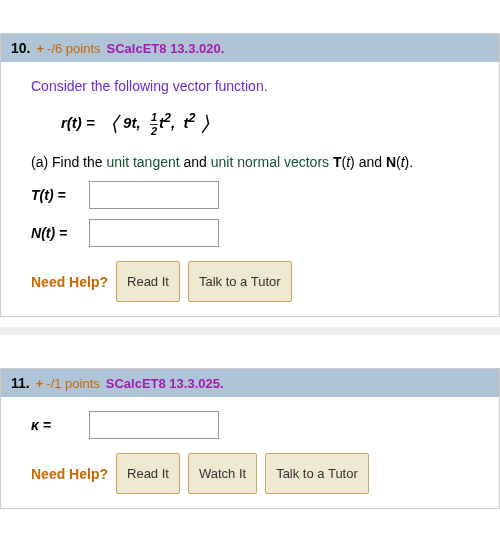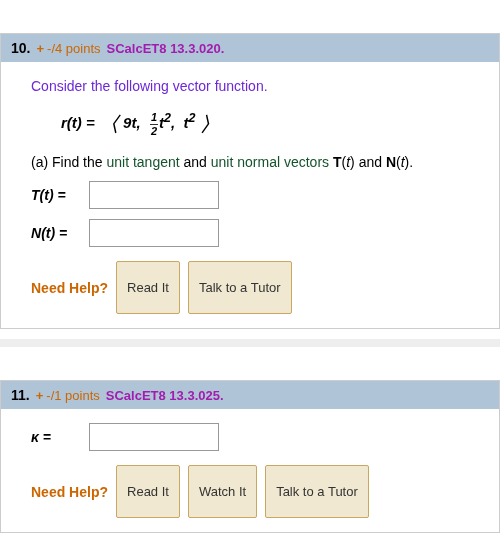--- a/index.html
+++ b/index.html
@@ -110,21 +110,21 @@
     .need-help-label {
       color: #cc6600;
       font-weight: bold;
       font-size: 14px;
       text-align: center;
     }
 
     .help-btn {
       background: #f0e8d0;
       border: 1px solid #c8a860;
-      padding: 18px 10px;
+      padding: 12px 10px;
       font-size: 13px;
       cursor: pointer;
       color: #333;
       border-radius: 2px;
     }
 
     .part-b {
       margin-top: 12px;
       margin-bottom: 8px;
     }
@@ -169,21 +169,21 @@
     }
   </style>
 </head>
 <body>
 
 <div class="problem-block">
   <div class="problem-header">
     <span class="problem-number">10.</span>
     <button class="points-btn">
       <span class="plus-icon">+</span>
-      <span>-/4 points</span>
+      <span>-/6 points</span>
     </button>
     <span class="course-info">SCalcET8 13.3.020.</span>
   </div>
   <div class="problem-body">
     <div class="problem-text">Consider the following vector function.</div>
 
     <div class="math-display">
       <span><b>r</b>(<i>t</i>) = </span>
       <span class="angle-bracket">〈</span>
       <span>

